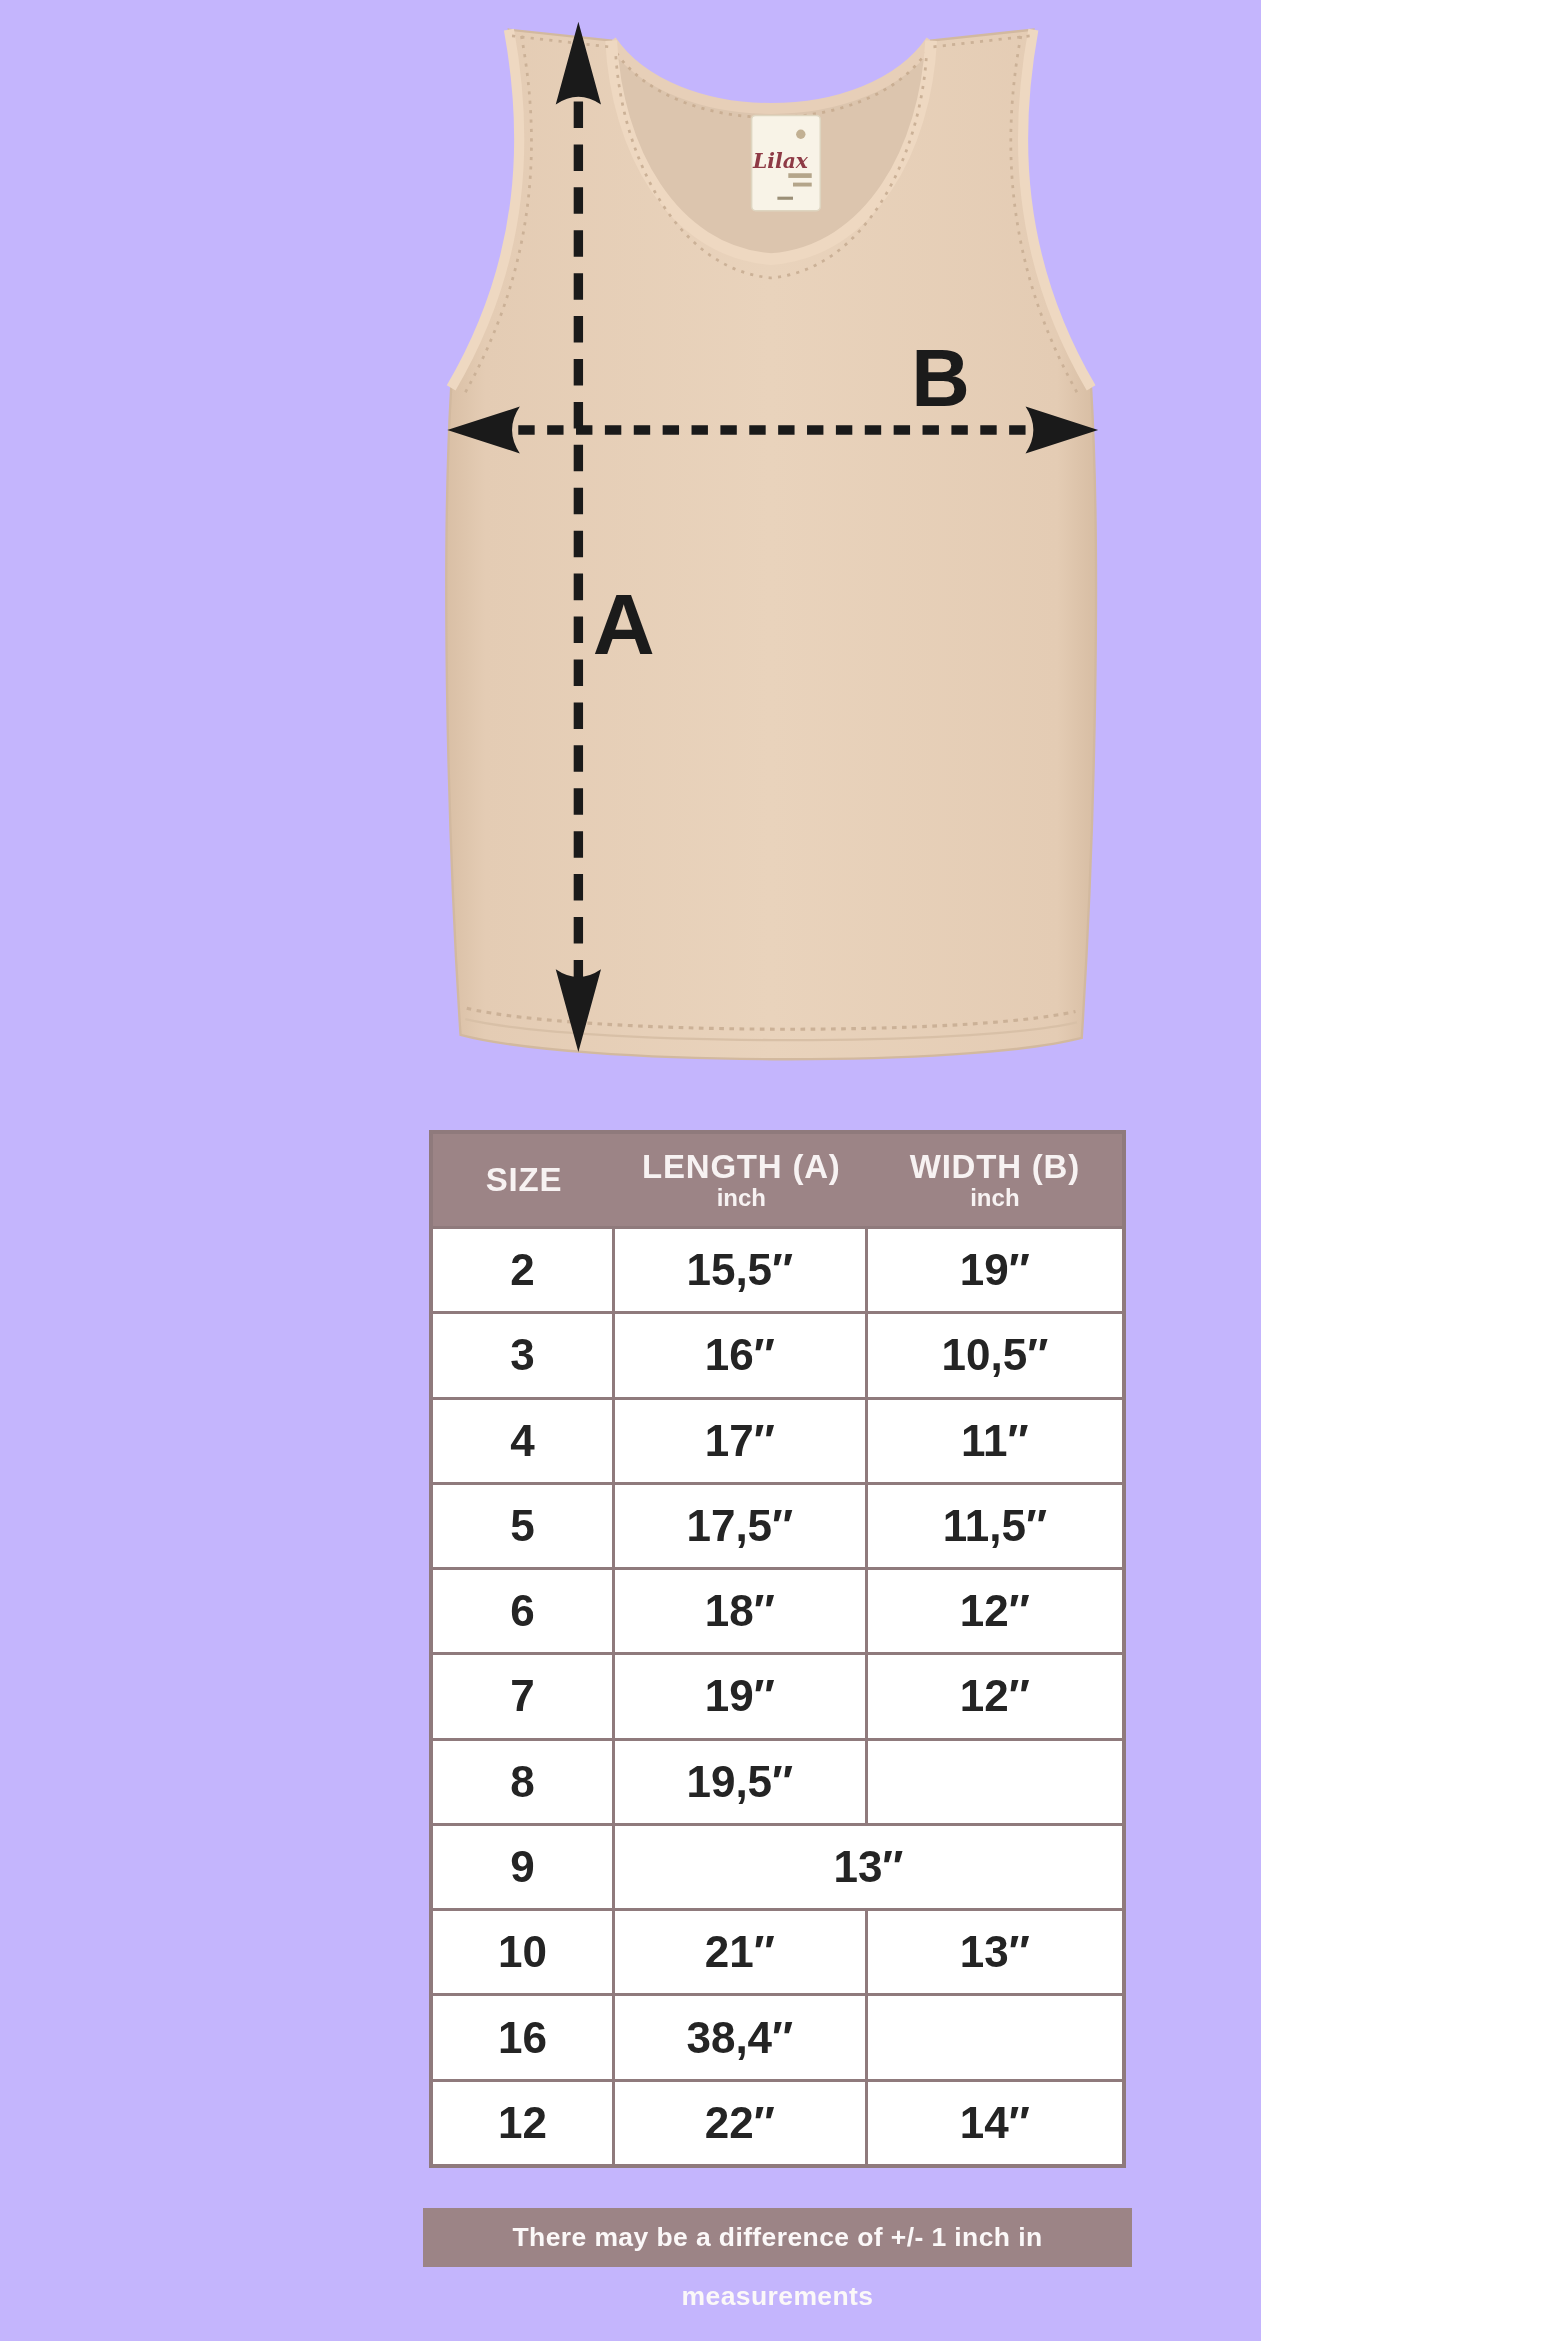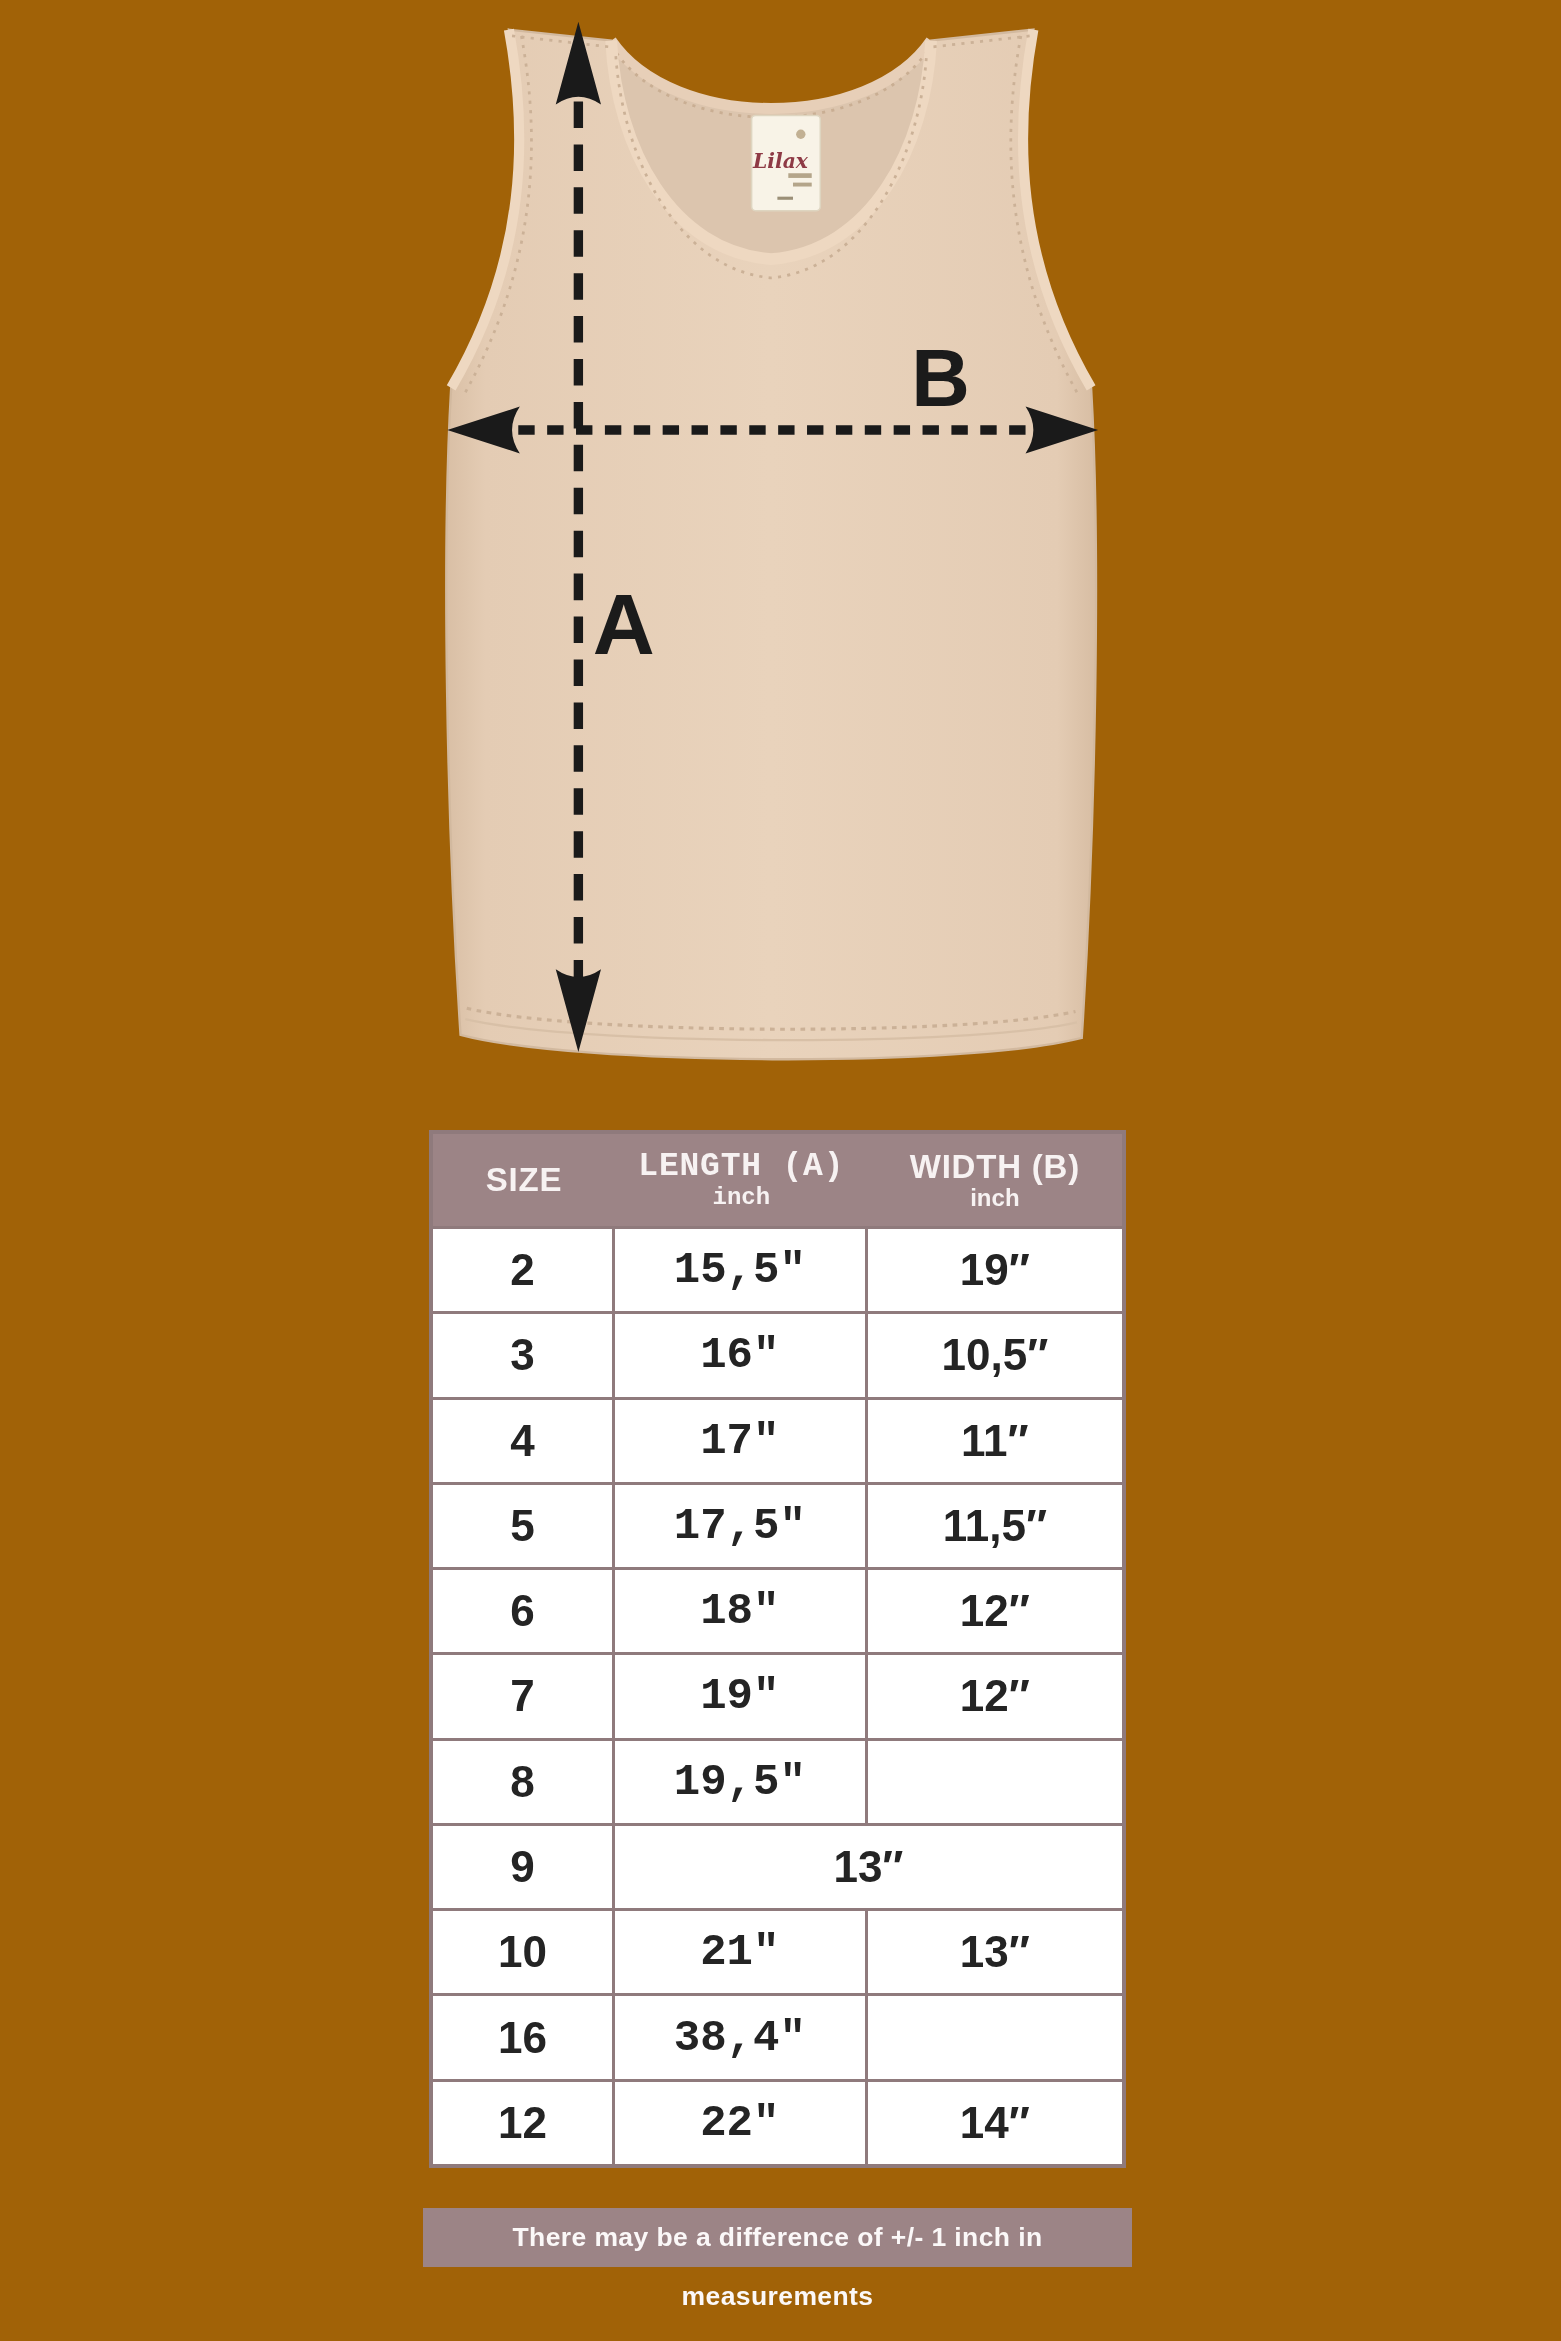--- a/index.html
+++ b/index.html
@@ -1,32 +1,32 @@
 <!DOCTYPE html>
 <html style="font-size:12.5px"><head>
 <meta charset="utf-8">
 <style>
   html,body{margin:0;padding:0;background:#ffffff;}
   .page{
-    position:relative;width:1561px;height:2342px;background:#a16207;
-    font-family:"Liberation Sans","DejaVu Sans",sans-serif;overflow:hidden;
+    position:relative;width:1253px;height:2342px;background:#c4b5fd;
+    font-family:"Liberation Sans","DejaVu Sans",sans-serif;overflow:hidden;padding-left:8px;
   }
   .garment-svg{position:absolute;left:0;top:0;}
   
   .size-table{
     position:absolute;left:429px;top:1130px;width:697px;height:1038px;
     box-sizing:border-box;border:4.7px solid #8f7a7c;background:#ffffff;
     display:flex;flex-direction:column;justify-content:space-between;
   }
   .thead{flex:0 0 92px;background:#9c8486;display:flex;}
   .th{display:flex;flex-direction:column;align-items:center;justify-content:center;
       color:#f7f2f2;font-weight:bold;line-height:1.08;}
   .th .t1{font-size:33px;letter-spacing:0.8px;}
   .th .t2{font-size:24px;}
-  .c1{width:26.4%;} .c2{width:36.7%;font-family:Liberation Mono, monospace;} .c3{flex:1;}
+  .c1{width:26.4%;} .c2{width:36.7%;} .c3{flex:1;}
   .tr{flex:1;display:flex;border-top:3.9px solid #8f7a7c;background:#ffffff;}
   .td{display:flex;align-items:center;justify-content:center;
       font-size:44px;font-weight:bold;color:#242424;box-sizing:border-box;}
   .td.c1,.td.c2{border-right:3.9px solid #8f7a7c;}
   
   .footer-note{
     position:absolute;left:423px;top:2208px;width:709px;height:59px;
     background:#9c8486;color:#fbf8f8;font-weight:bold;font-size:26.5px;
     text-align:center;line-height:59px;letter-spacing:0.4px;
   }

